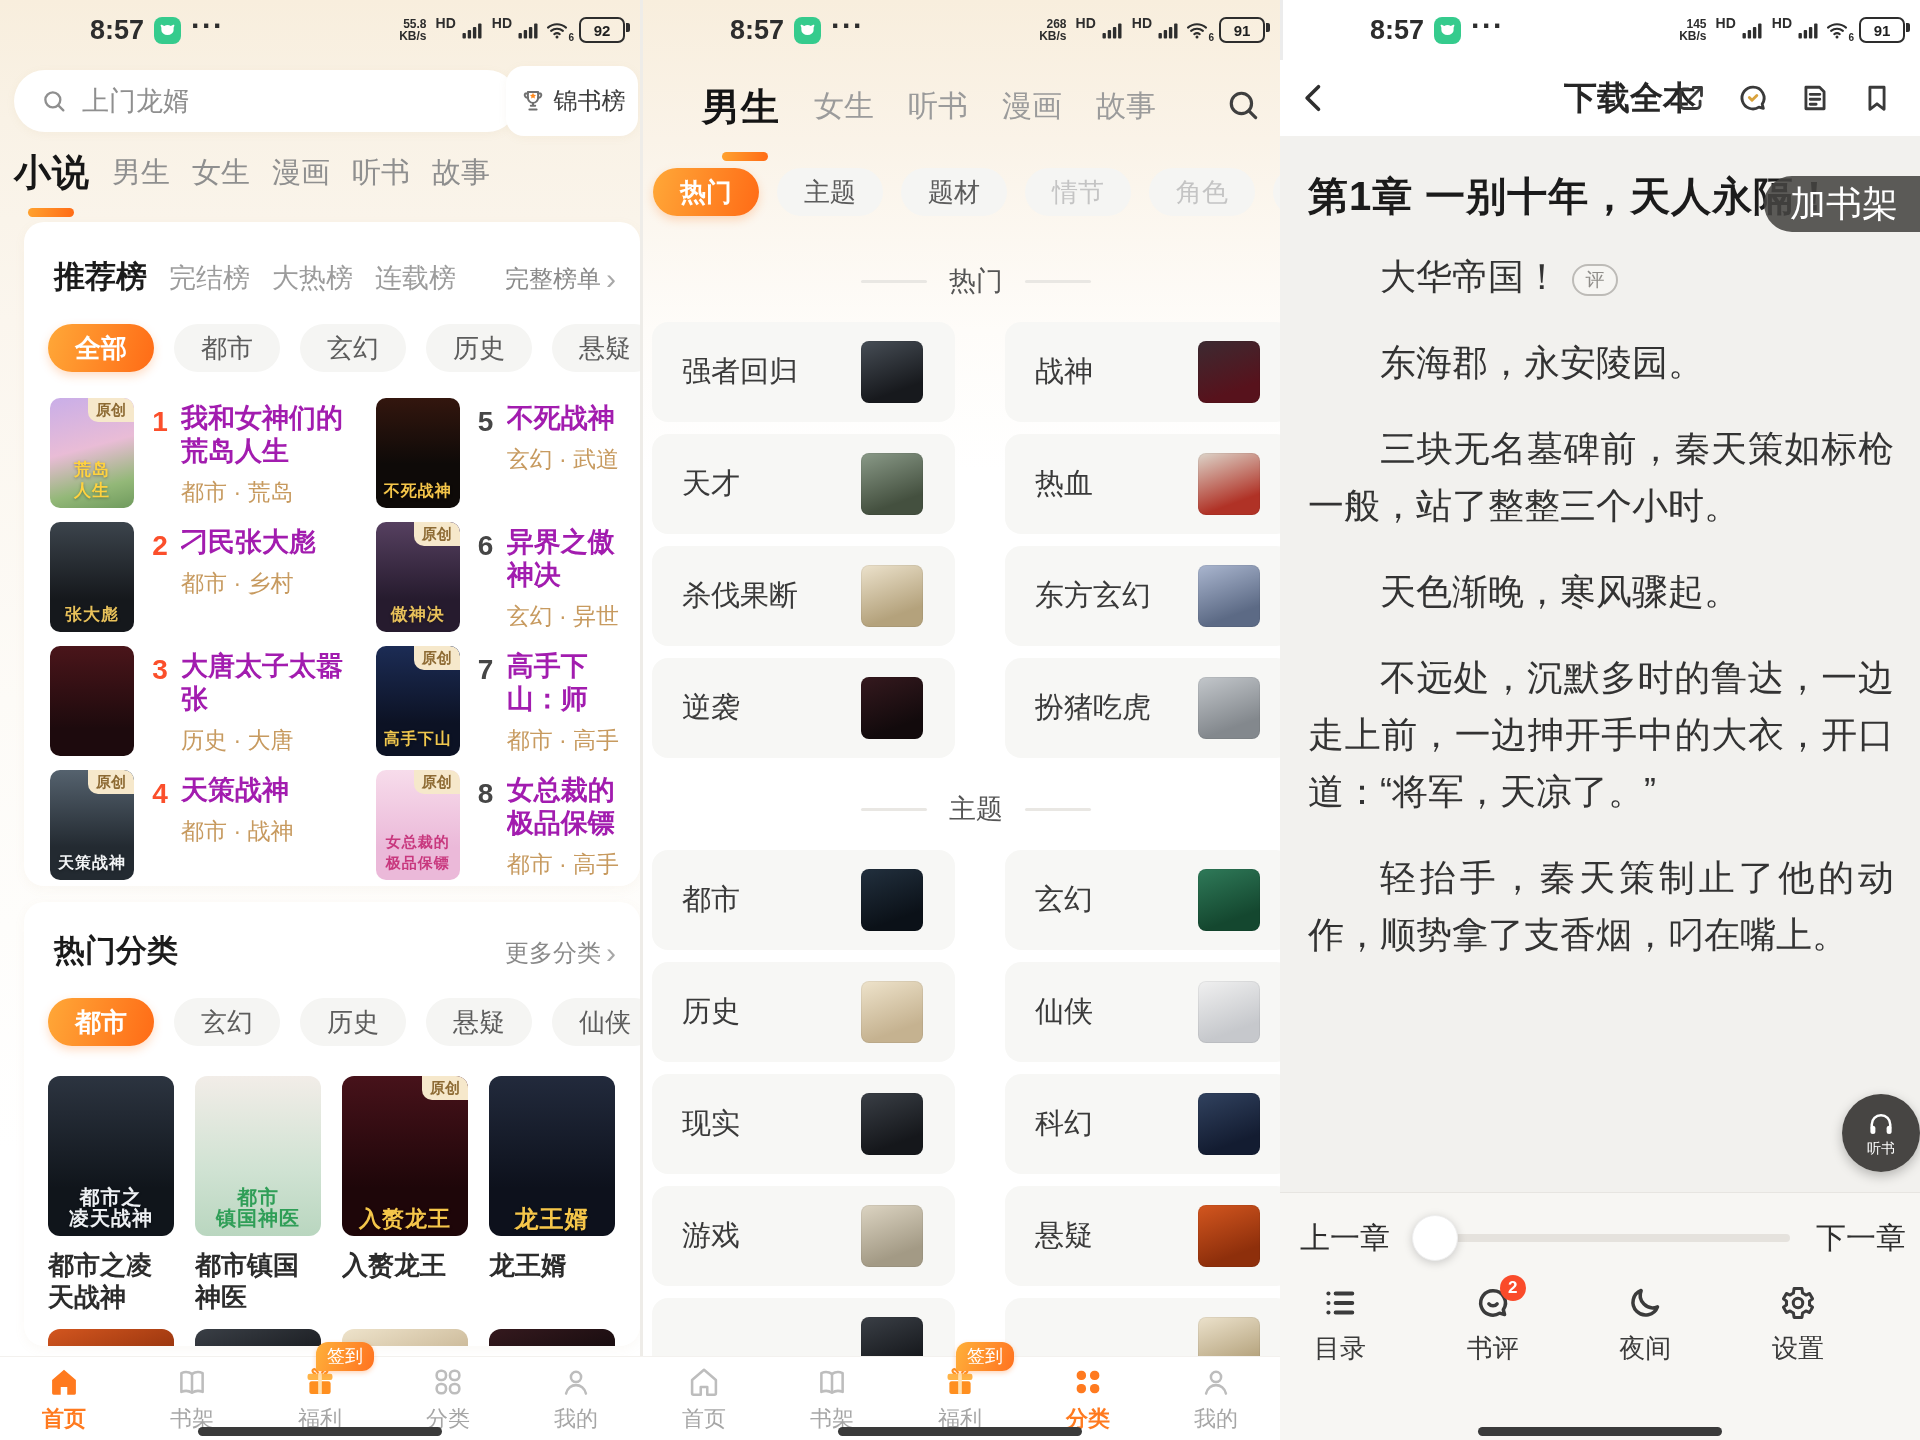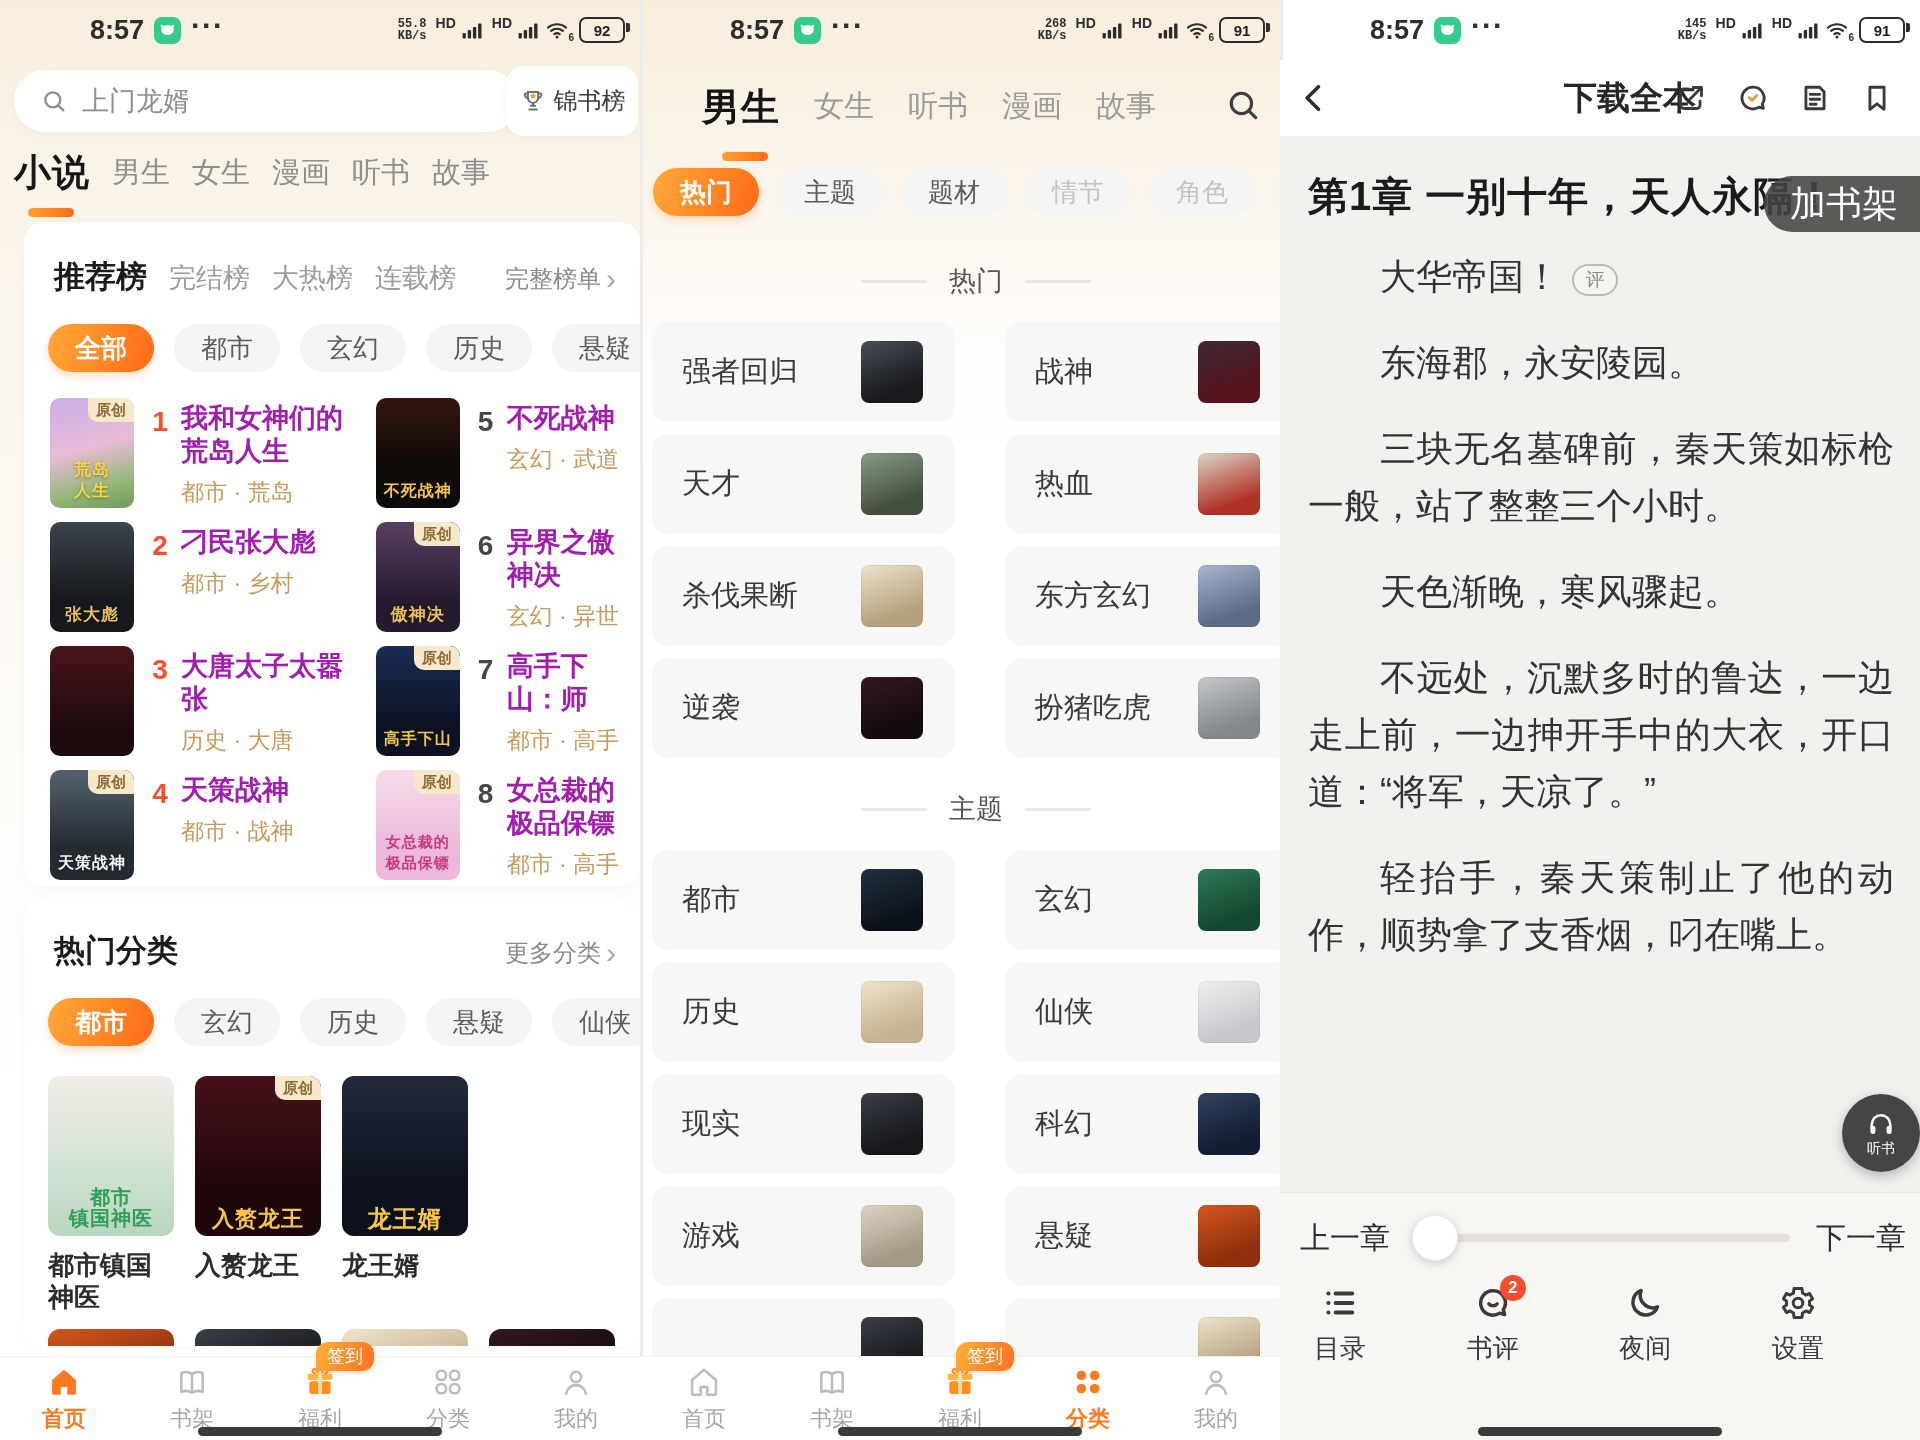--- a/index.html
+++ b/index.html
@@ -14,21 +14,21 @@
 
   
   .sbar{position:absolute;top:0;left:0;right:0;height:60px;z-index:6;}
   .st-left{position:absolute;left:90px;top:0;height:60px;display:flex;align-items:center;gap:10px;}
   .st-time{font-size:27px;font-weight:600;color:#2d2d2d;}
   .st-app{width:27px;height:27px;border-radius:8px;background:#35cb8d;display:flex;align-items:center;justify-content:center;}
   .st-app svg{width:23px;height:23px;}
   .st-dots{font-size:30px;color:#2d2d2d;letter-spacing:1px;font-weight:700;line-height:0;margin-top:-8px;}
   .st-right{position:absolute;right:10px;top:0;height:60px;display:flex;align-items:center;gap:6px;color:#2d2d2d;}
   .spd{display:flex;flex-direction:column;align-items:flex-end;font-size:12px;font-weight:700;line-height:12px;}
-  .spd i{font-style:normal;font-family:Liberation Mono, monospace;}
+  .spd i{font-style:normal;}
   .hd{font-size:14px;font-weight:800;margin-left:3px;align-self:flex-start;margin-top:15px;}
   .sig{width:21px;height:17px;}
   .wf{position:relative;width:24px;height:24px;}
   .w6{position:absolute;right:-5px;bottom:-1px;font-size:10px;font-style:normal;font-weight:700;}
   .batt{position:relative;width:42px;height:22px;border:2px solid #2d2d2d;border-radius:7px;display:flex;align-items:center;justify-content:center;font-size:15px;font-weight:700;color:#1e1e1e;margin-left:4px;margin-right:5px;}
   .nub{position:absolute;right:-7px;top:4px;width:4px;height:9px;background:#2d2d2d;border-radius:0 2px 2px 0;}
 
   
   .sbox{position:absolute;left:14px;top:70px;width:478px;height:62px;background:#fff;border-radius:31px;display:flex;align-items:center;padding-left:26px;gap:14px;box-shadow:0 2px 8px rgba(190,160,110,.08);z-index:2;}
   .mag{width:28px;height:28px;color:#8f8f8f;flex-shrink:0;}
@@ -363,20 +363,27 @@
       </div>
       <div class="chips" id="p1-chips2">
           <span class="chip on">都市</span>
           <span class="chip">玄幻</span>
           <span class="chip">历史</span>
           <span class="chip">悬疑</span>
           <span class="chip">仙侠</span>
         </div>
       <div class="ggrid" id="p1-grid">
   <div class="gitem">
+    <div class="gcover g1">
+
+      <span class="ct">都市之<br>凌天战神</span>
+    </div>
+    <div class="gtitle">都市之凌天战神</div>
+          </div>
+  <div class="gitem">
     <div class="gcover g2">
 
       <span class="ct">都市<br>镇国神医</span>
     </div>
     <div class="gtitle">都市镇国神医</div>
           </div>
   <div class="gitem">
     <div class="gcover g3">
       <span class="obadge">原创</span>
       <span class="ct">入赘龙王</span>

